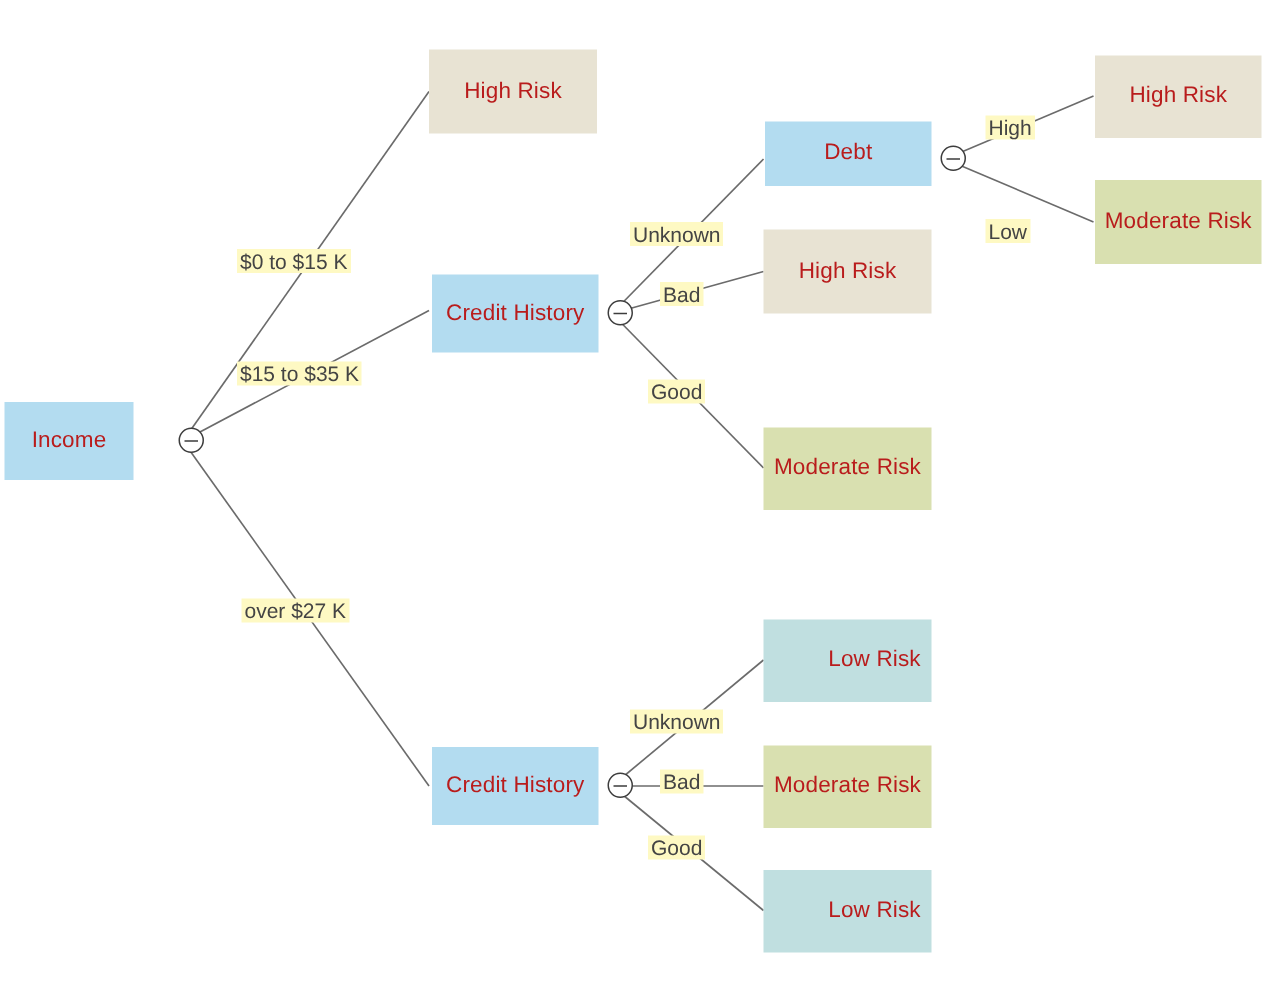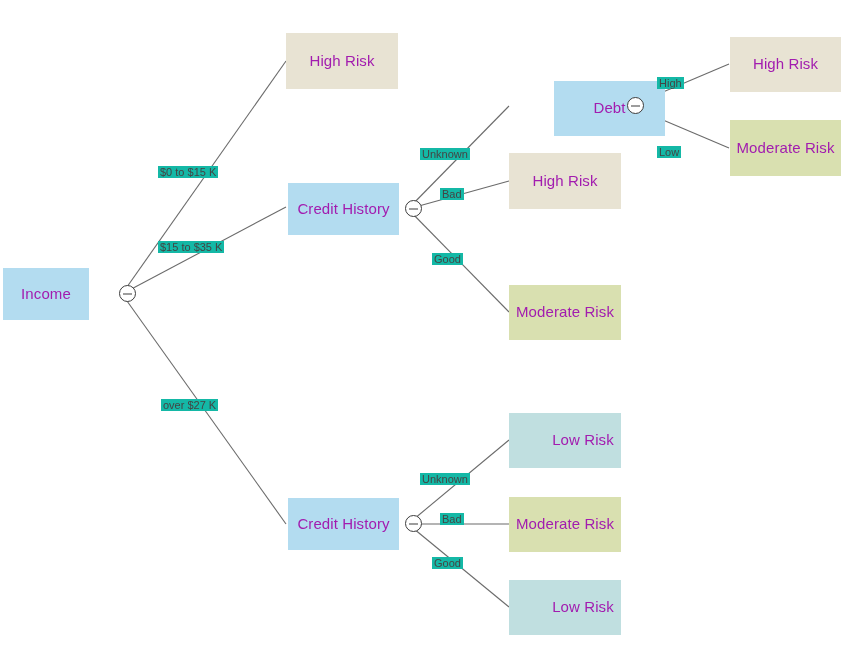--- a/index.html
+++ b/index.html
@@ -26,21 +26,21 @@
   }
   .node {
     position: absolute;
     box-sizing: border-box;
     display: flex;
     align-items: center;
     justify-content: center;
     text-align: center;
     font-size: 15px;
     line-height: 1.25;
-    color: #a21caf;
+    color: #b91c1c;
     letter-spacing: 0.1px;
     z-index: 2;
   }
   .node-decision {
     background: #b3dcf0;
   }
   .node-high {
     background: #e8e3d3;
   }
   .node-moderate {
@@ -65,24 +65,24 @@
     position: absolute;
     left: 3px;
     right: 3px;
     top: 50%;
     height: 0;
     border-top: 1.3px solid #3d3d3d;
     transform: translateY(-50%);
   }
   .edge-label {
     position: absolute;
-    font-size: 11px;
+    font-size: 14px;
     color: #444444;
     white-space: nowrap;
-    background: #14b8a6;
+    background: #fef9c3;
     padding: 0 2px;
     z-index: 3;
   }
 </style>
 </head>
 <body>
 
 <div id="canvas">
 
   <svg id="edge-layer" viewBox="0 0 846 657" width="846" height="657" xmlns="http://www.w3.org/2000/svg">
@@ -110,21 +110,21 @@
   </div>
 
   <div class="node node-high" style="left:286px; top:33px; width:112px; height:56px;">
     <span>High Risk</span>
   </div>
 
   <div class="node node-decision" style="left:288px; top:183px; width:111px; height:52px;">
     <span>Credit History</span>
   </div>
 
-  <div class="node node-decision" style="left:510px; top:81px; width:111px; height:55px;margin-left:44px;">
+  <div class="node node-decision" style="left:510px; top:81px; width:111px; height:43px;">
     <span>Debt</span>
   </div>
 
   <div class="node node-high" style="left:730px; top:37px; width:111px; height:55px;">
     <span>High Risk</span>
   </div>
 
   <div class="node node-moderate" style="left:730px; top:120px; width:111px; height:56px;">
     <span>Moderate Risk</span>
   </div>

